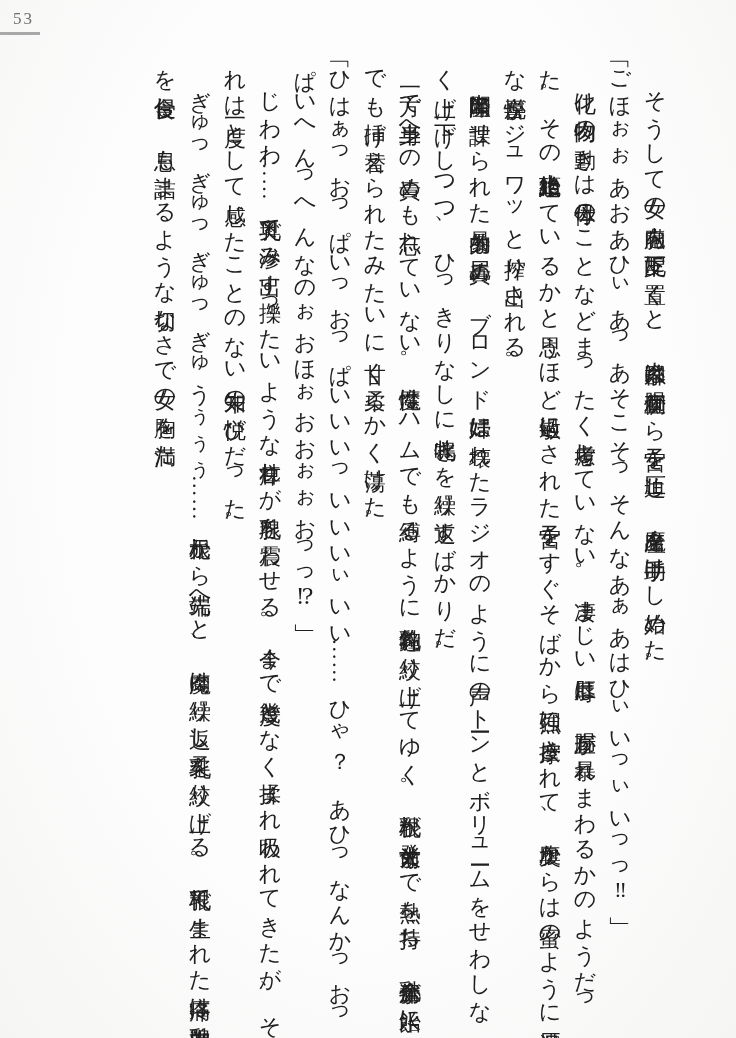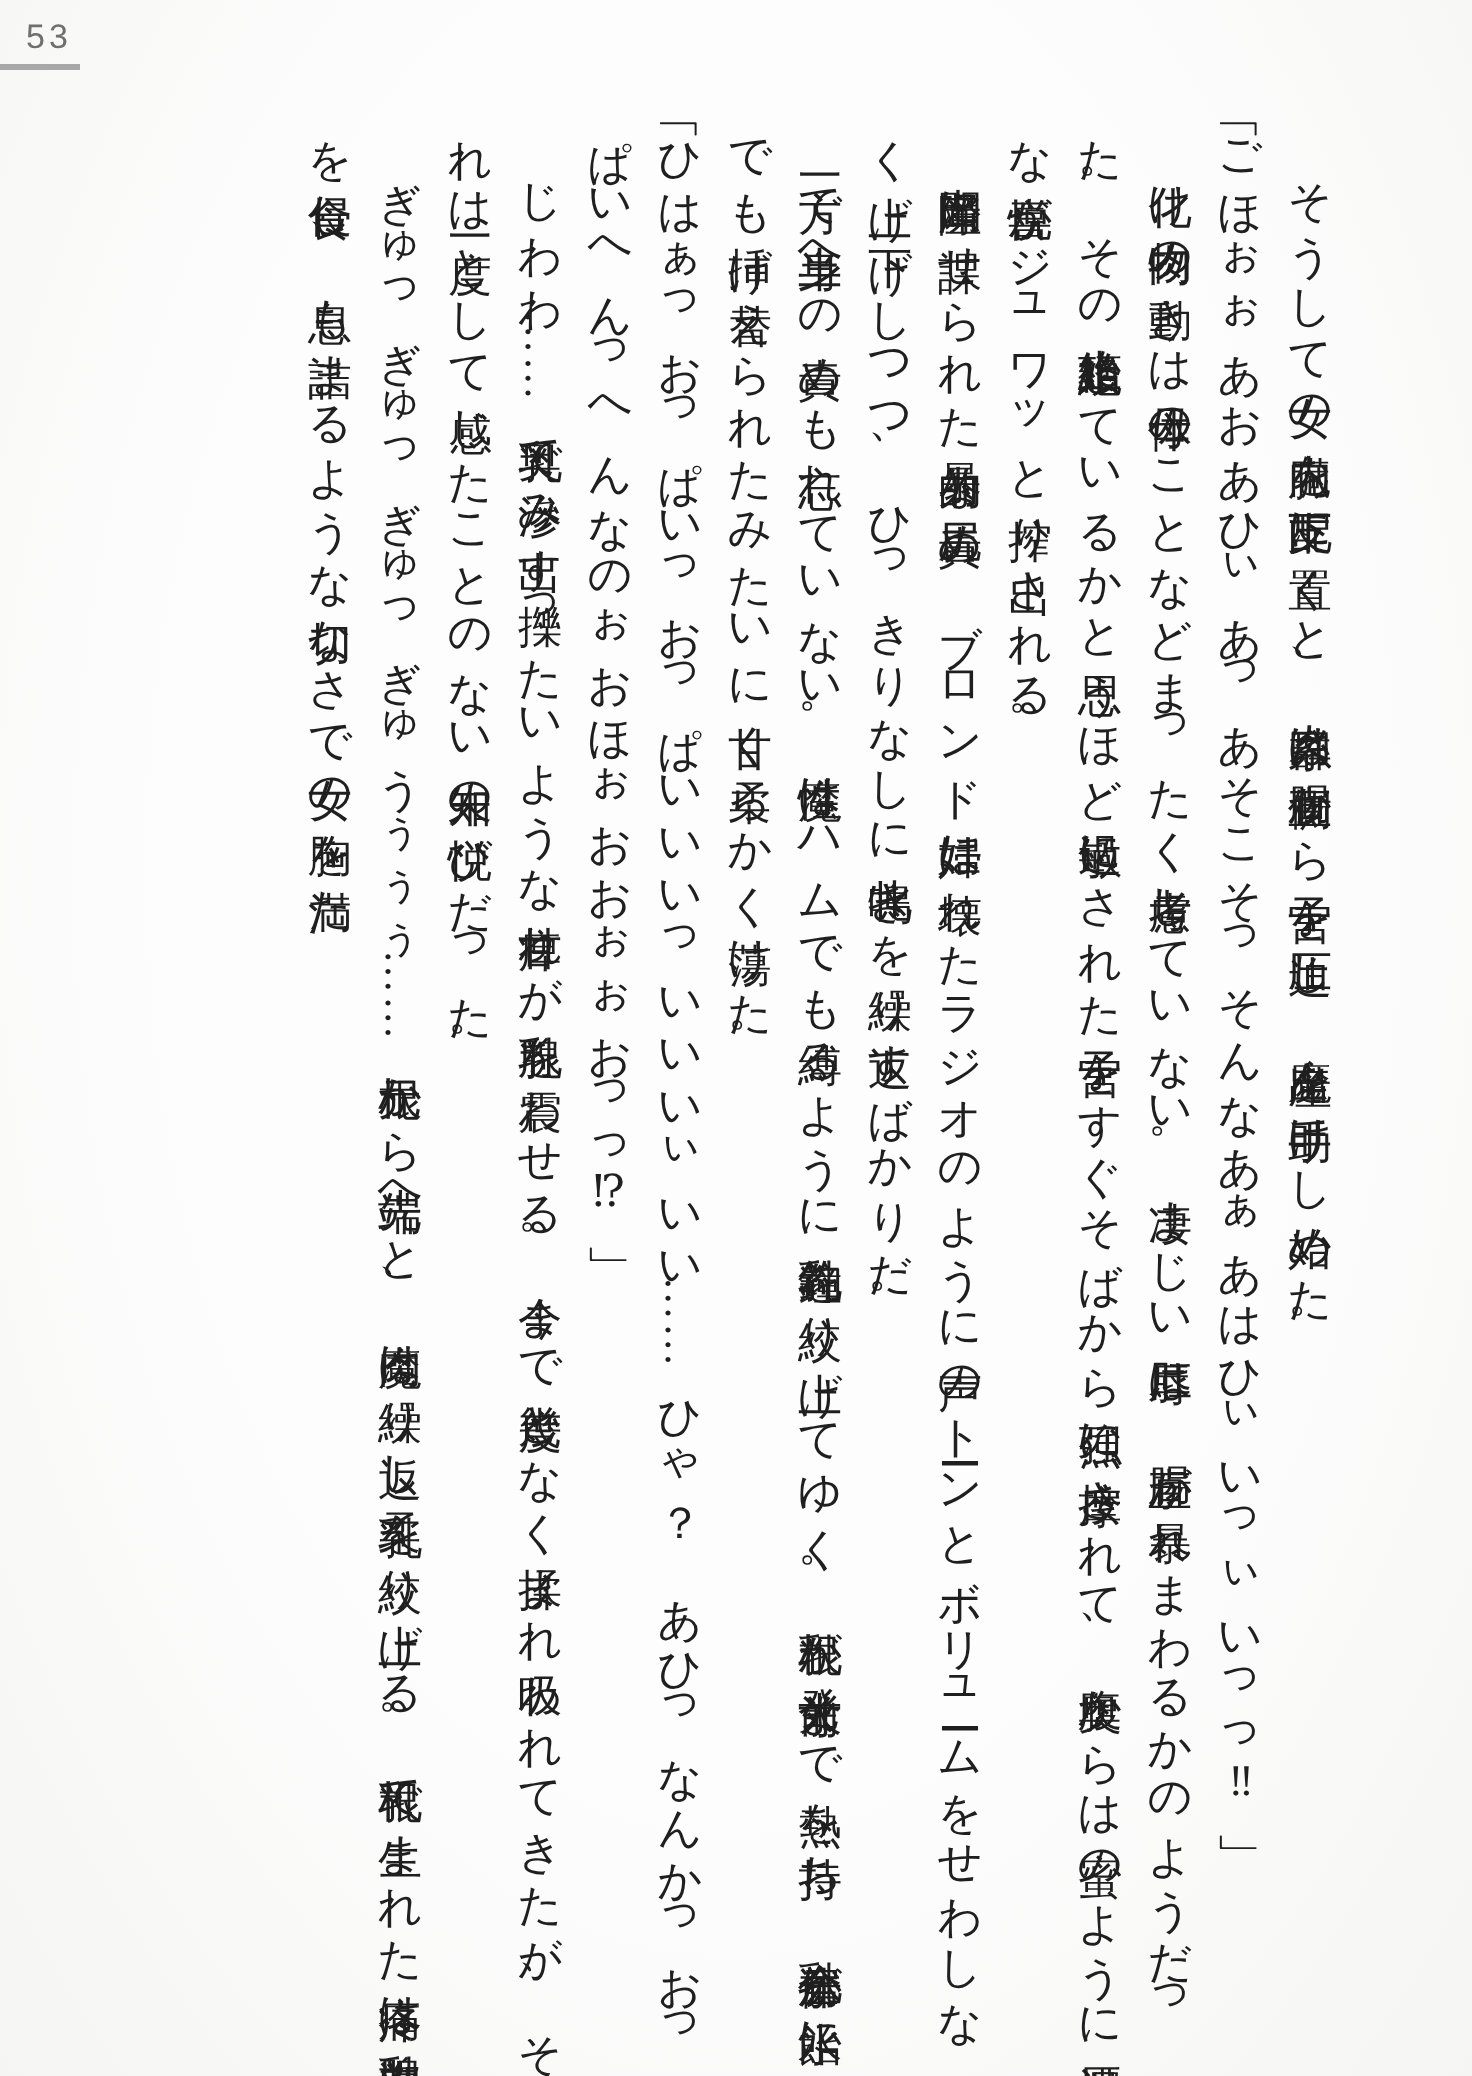--- a/index.html
+++ b/index.html
@@ -10,21 +10,21 @@
     position: relative;
     width: 736px;
     height: 1038px;
     overflow: hidden;
     background: radial-gradient(ellipse at 50% 42%, #fdfdfd 55%, #f5f5f4 100%);
   }
   .pagenum {
     position: absolute;
     top: 9px;
     left: 13px;
-    font-family: Liberation Sans, sans-serif;
+    font-family: Liberation Serif, serif;
     font-size: 17px;
     letter-spacing: 2px;
     color: #6f6f6f;
   }
   .pagenum-rule {
     position: absolute;
     top: 32px;
     left: 0;
     width: 40px;
     height: 3px;

